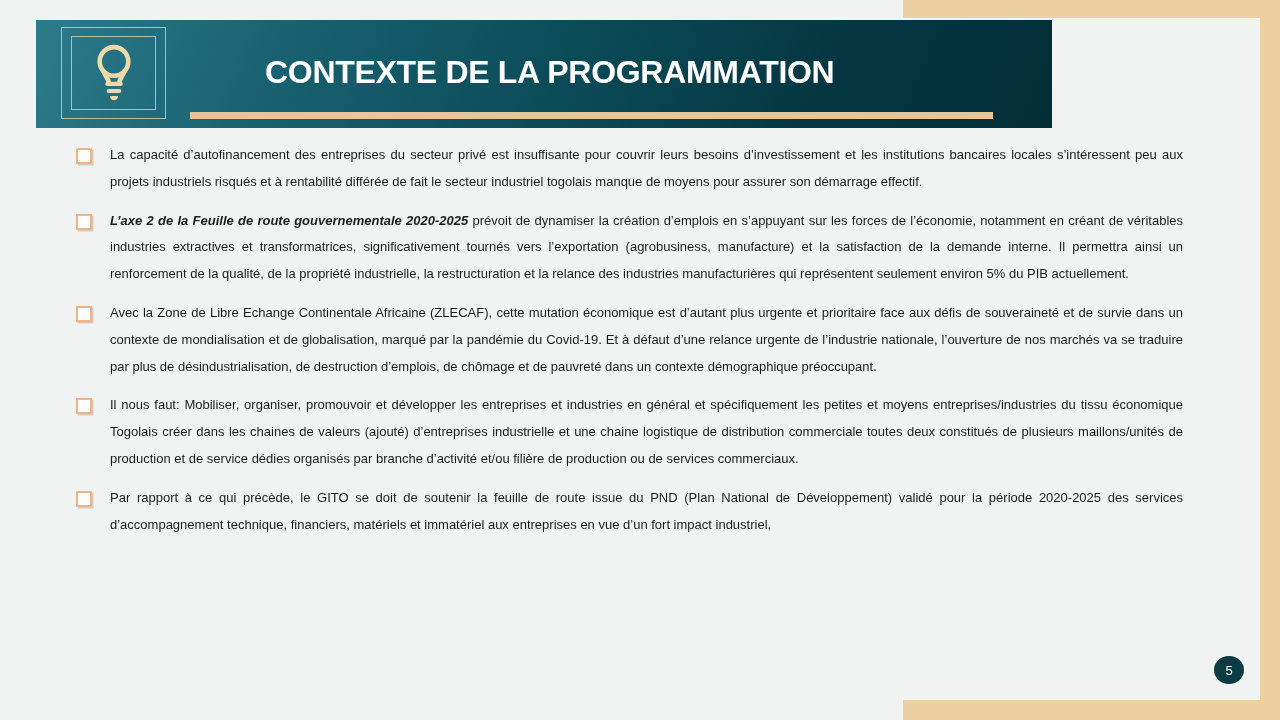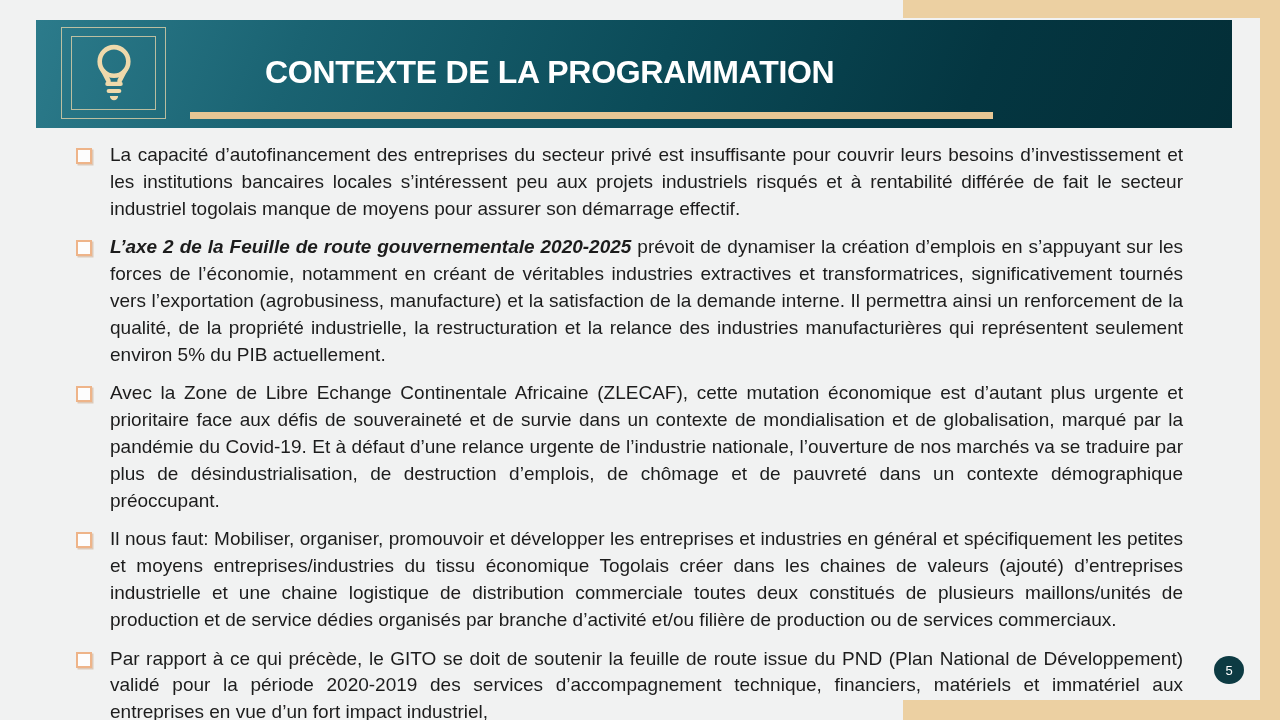--- a/index.html
+++ b/index.html
@@ -20,27 +20,28 @@
     background:var(--background);
   }
   
   .strip{position:absolute; background:var(--accent-tan);}
   .strip-top{left:903px; top:0; width:377px; height:18px;}
   .strip-right{left:1260px; top:0; width:20px; height:720px;}
   .strip-bottom{left:903px; top:700px; width:377px; height:20px;}
 
   
   .header{
-    position:absolute; left:36px; top:20px; width:1196px; height:108px;
+    position:absolute; left:36px; top:20px; width:1004px; height:108px;
     background:linear-gradient(112deg,
       var(--header-teal-light) 0%,
       #1a6372 22%,
       #0b4b58 52%,
       #043641 78%,
       var(--header-teal-dark) 100%);
+    padding-left:12px;
   }
   .icon-frame-outer{
     position:absolute; left:25px; top:7px; width:103px; height:90px;
     border:1px solid rgba(238,216,171,0.75);
     display:flex; align-items:center; justify-content:center;
   }
   .icon-frame-inner{
     width:83px; height:72px;
     border:1px solid rgba(238,216,171,0.75);
     display:flex; align-items:center; justify-content:center;
@@ -60,21 +61,21 @@
     position:absolute; left:76px; top:142px; width:1107px;
     color:var(--text);
   }
   .para{display:flex; margin-bottom:12px;}
   .bullet{
     flex:none; width:12px; height:12px; margin-top:6px; margin-right:18px;
     border:2.5px solid var(--bullet-peach); background:#fdfdfd;
     box-shadow:1.5px 1.5px 0 rgba(186,125,74,0.35);
   }
   .ptext{
-    flex:1; font-size:19px; line-height:26.8px; text-align:justify;
+    flex:1; font-size:13px; line-height:26.8px; text-align:justify;
   }
   .ptext b{font-weight:700;font-style:italic;}
 
   
   .page-badge{
     position:absolute; left:1214px; top:656px; width:30px; height:28px;
     background:var(--badge-teal); border-radius:50%;
     color:#ffffff; font-size:13px;
     display:flex; align-items:center; justify-content:center;
   }
@@ -116,19 +117,19 @@
       <div class="para">
         <span class="bullet"></span>
         <div class="ptext">Avec la Zone de Libre Echange Continentale Africaine (ZLECAF), cette mutation économique est d’autant plus urgente et prioritaire face aux défis de souveraineté et de survie dans un contexte de mondialisation et de globalisation, marqué par la pandémie du Covid-19. Et à défaut d’une relance urgente de l’industrie nationale, l’ouverture de nos marchés va se traduire par plus de désindustrialisation, de destruction d’emplois, de chômage et de pauvreté dans un contexte démographique préoccupant.</div>
       </div>
       <div class="para">
         <span class="bullet"></span>
         <div class="ptext">Il nous faut: Mobiliser, organiser, promouvoir et développer les entreprises et industries en général et spécifiquement les petites et moyens entreprises/industries du tissu économique Togolais créer dans les chaines de valeurs  (ajouté) d’entreprises industrielle et une chaine logistique de distribution commerciale toutes deux constitués de plusieurs maillons/unités de production et de service dédies organisés par branche d’activité et/ou filière de production ou de services commerciaux.</div>
       </div>
       <div class="para">
         <span class="bullet"></span>
-        <div class="ptext">Par rapport à ce qui précède, le GITO se doit de soutenir la feuille de route issue du PND (Plan National de Développement) validé pour la période 2020-2019 des services d’accompagnement technique, financiers, matériels et immatériel aux entreprises en vue d’un fort impact industriel,</div>
+        <div class="ptext">Par rapport à ce qui précède, le GITO se doit de soutenir la feuille de route issue du PND (Plan National de Développement) validé pour la période 2020-2025 des services d’accompagnement technique, financiers, matériels et immatériel aux entreprises en vue d’un fort impact industriel,</div>
       </div>
     </div>
 
   <div class="page-badge">5</div>
 
 </div>
 
 </body></html>

